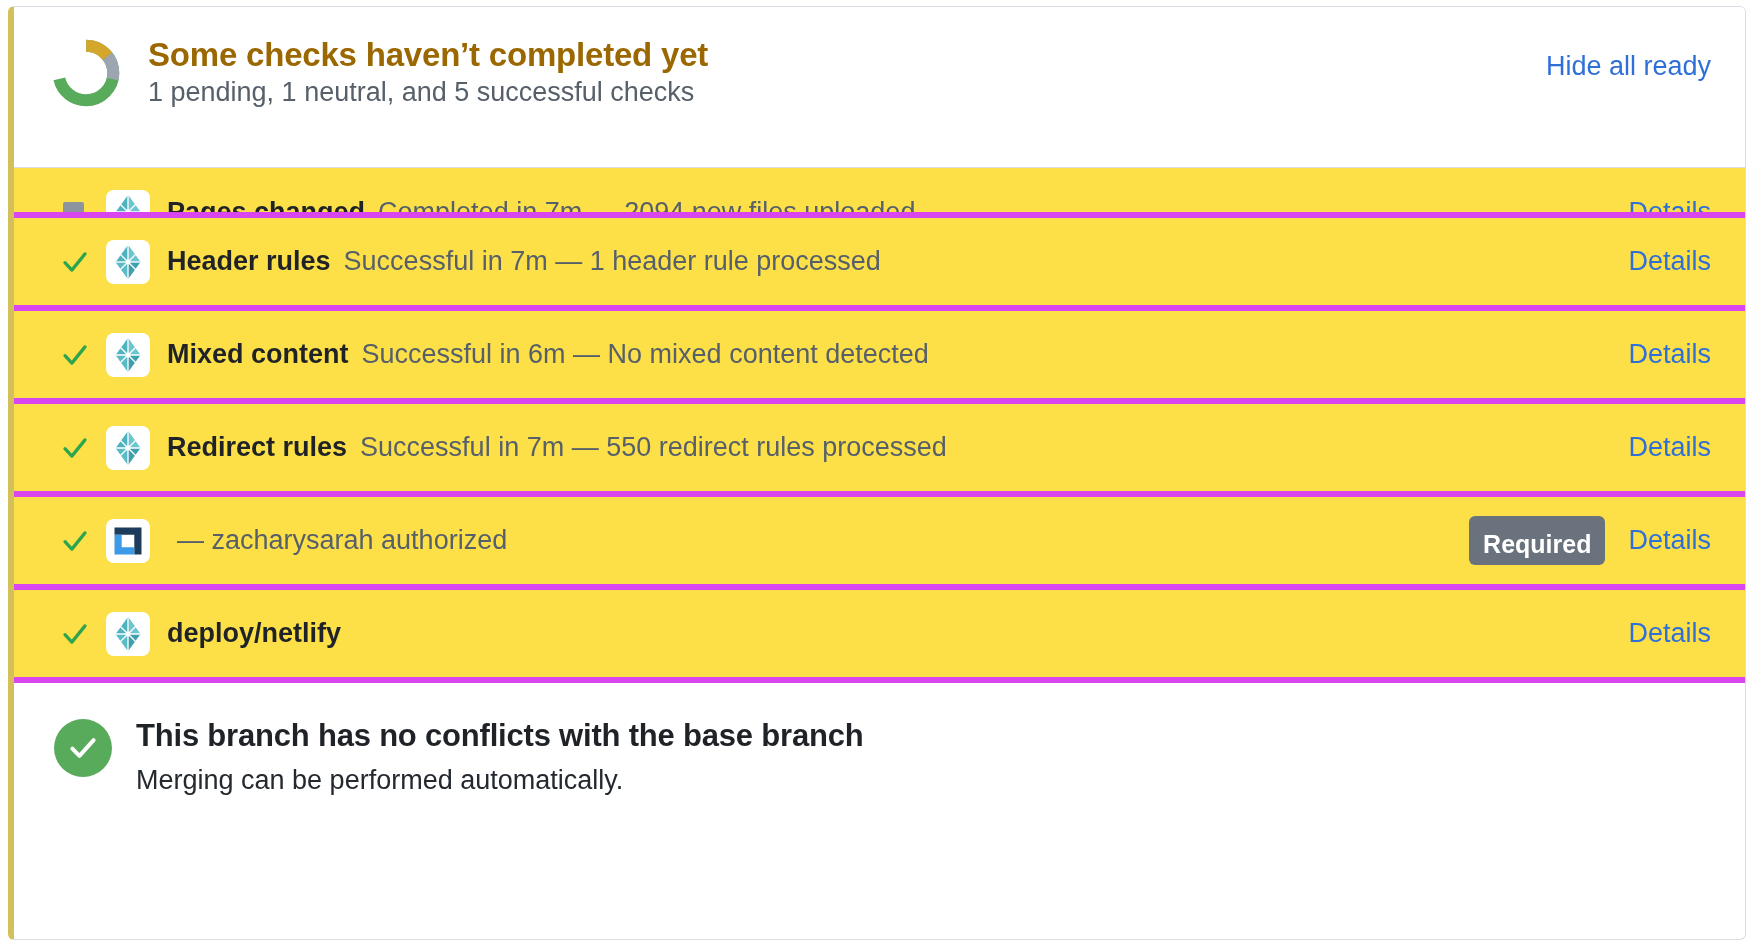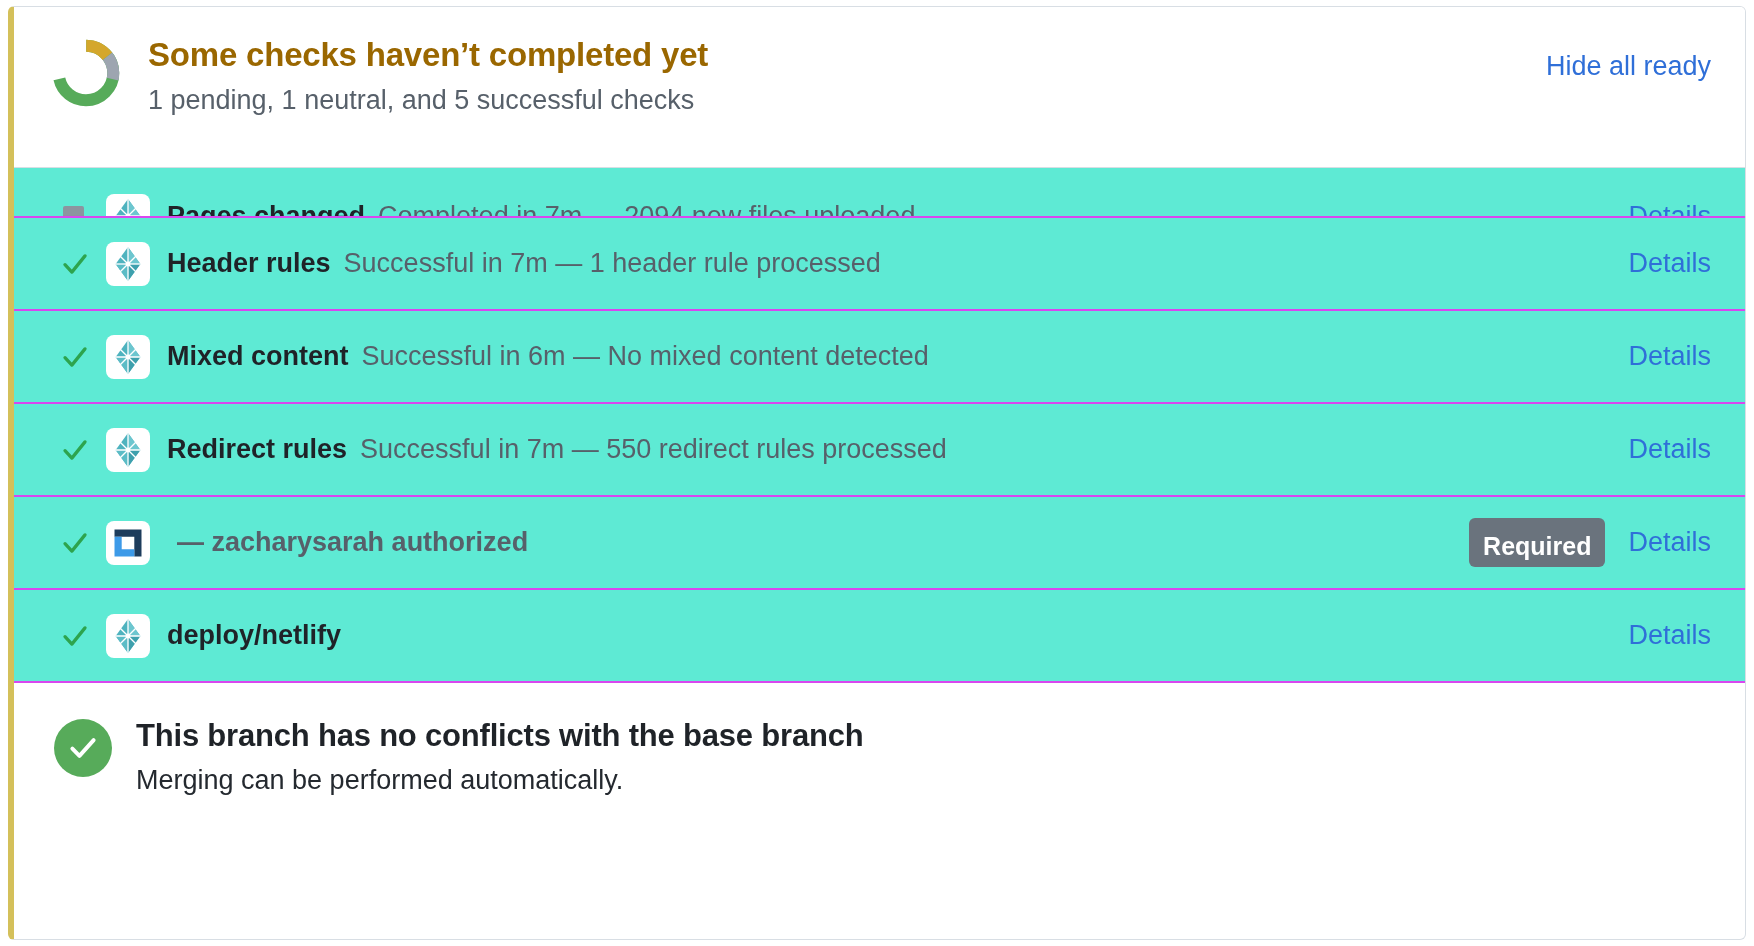--- a/index.html
+++ b/index.html
@@ -51,21 +51,21 @@
 
   .header-title {
     font-size: 33px;
     font-weight: bold;
     color: #9a6700;
     letter-spacing: -0.2px;
     line-height: 1.2;
   }
 
   .header-sub {
-    margin-top: 9px;
+    margin-top: 1px;
     font-size: 27px;
     color: #57606a;
     line-height: 1.25;
   }
 
   .hide-all-checks {
     position: absolute;
     right: 34px;
     top: 44px;
     font-size: 27px;
@@ -76,22 +76,22 @@
   }
 
   
   .checks-list {
     border-top: 1px solid #d8dee4;
   }
 
   .check-row {
     position: relative;
     height: 93px;
-    background: #5eead4;
-    border-bottom: 2px solid #d946ef;
+    background: #fde047;
+    border-bottom: 6px solid #d946ef;
     display: flex;
     align-items: center;
     padding: 0 34px 0 46px;
   }
   .check-row.clipped {
     height: 50px;
     align-items: flex-end;
     overflow: hidden;
   }
   .check-row.clipped .row-inner { transform: translateY(22px); }
@@ -144,21 +144,21 @@
     color: #1f2328;
     white-space: nowrap;
   }
 
   .check-desc {
     font-size: 27px;
     color: #57606a;
     margin-left: 13px;
     white-space: nowrap;
   }
-  .check-desc.tight { margin-left: 10px; font-weight: bold; }
+  .check-desc.tight { margin-left: 10px; }
 
   .row-right {
     margin-left: auto;
     display: flex;
     align-items: center;
     gap: 23px;
     padding-left: 24px;
   }
 
   .required-badge {

